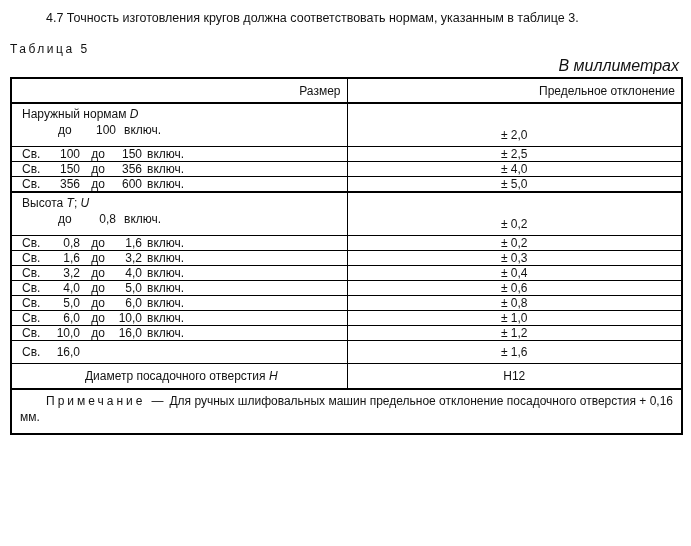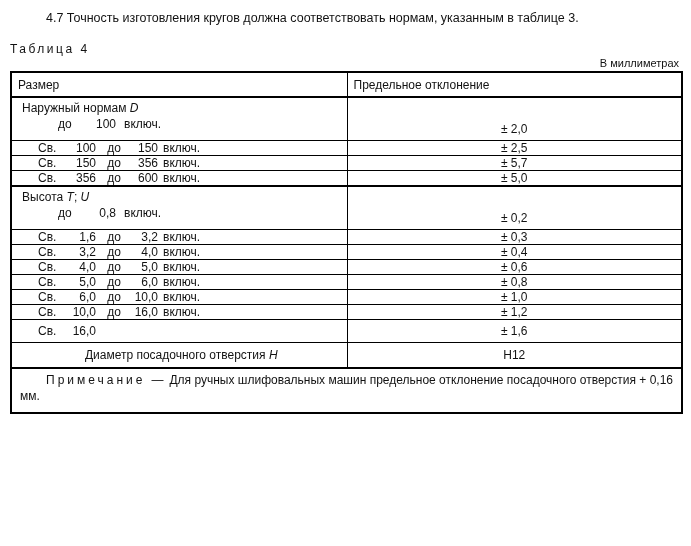--- a/index.html
+++ b/index.html
@@ -8,62 +8,62 @@
     font-family:"Liberation Sans","DejaVu Sans",sans-serif; color:#121212;
   }
   .page { padding:4px 8px 0 8px; }
   .intro {
     font-size:12.5px; line-height:16px; margin:6px 0 0 0; text-indent:38px;
   }
   .table-label {
     font-size:12px; letter-spacing:2.5px; margin:16px 0 0 2px;
   }
   .units {
-    font-size:11px; text-align:right; margin:1px 4px 2px 0;
+    font-size:16px; text-align:right; margin:1px 4px 2px 0;font-style:italic;
   }
   table.gost {
     border-collapse:collapse; table-layout:fixed;
     width:673px; margin-left:2px;
     border:2px solid #000;
   }
   .gost th, .gost td {
     border:1px solid #000; font-size:12px; font-weight:normal;
     padding:0 6px; overflow:hidden;
   }
-  .gost thead th { height:23px; text-align:left; border-bottom:2px solid #000; }
+  .gost thead th { height:23px; text-align:right; border-bottom:2px solid #000; }
   .col-size { width:336px; }
   td.c-size { text-align:left; padding-left:10px; }
   td.c-val  { text-align:center; }
   tr.single td { height:22px; }
   tr.plain td  { height:24px;text-align:center; }
   tr.group td  { height:38px; vertical-align:top; border-top:2px solid #000; }
   tr.group td.c-val { vertical-align:bottom; padding-bottom:4px;margin-left:31px; }
   tr.group .line1 { padding-top:3px; }
   tr.group .line2 { padding-left:36px; padding-top:2px; }
-  .slot-sv { display:inline-block; width:24px;margin-left:16px; }
+  .slot-sv { display:inline-block; width:24px; }
   .slot-n1 { display:inline-block; width:34px; text-align:right; }
   .slot-do { display:inline-block; width:20px; text-align:center; margin-left:8px; }
   .slot-n2 { display:inline-block; width:32px; text-align:right; margin-left:2px; }
   .slot-suffix { margin-left:5px; }
   .slot-do2 { display:inline-block; width:22px; }
   .slot-n3 { display:inline-block; width:36px; text-align:right; margin-right:8px; }
   tr.note-row td {
     border-top:2px solid #000; height:38px; vertical-align:top; padding:3px 8px 2px 8px;margin-top:28px;
   }
   .note { font-size:12px; line-height:16px; text-align:justify; text-indent:26px; }
   .note-label { letter-spacing:3px; }
   .note-dash { padding:0 6px; }
   i { font-style:italic; }
 </style>
 </head>
 <body>
 
 <div class="page">
   <p class="intro">4.7 Точность изготовления кругов должна соответствовать нормам, указанным в таблице 3.</p>
-  <div class="table-label">Таблица 4</div>
+  <div class="table-label">Таблица 5</div>
   <div class="units">В миллиметрах</div>
 
   <table class="gost">
     <colgroup>
         <col class="col-size">
         <col>
       </colgroup>
     <thead>
       <tr>
         <th>Размер</th>
@@ -77,31 +77,35 @@
             <div class="line2"><span class="slot-do2">до</span><span class="slot-n3">100</span><span>включ.</span></div>
           </td>
           <td class="c-val"><span>± 2,0</span></td>
         </tr>
         <tr class="range">
           <td class="c-size"><span class="slot-sv">Св.</span><span class="slot-n1">100</span><span class="slot-do">до</span><span class="slot-n2">150</span><span class="slot-suffix">включ.</span></td>
           <td class="c-val"><span>± 2,5</span></td>
         </tr>
         <tr class="range">
           <td class="c-size"><span class="slot-sv">Св.</span><span class="slot-n1">150</span><span class="slot-do">до</span><span class="slot-n2">356</span><span class="slot-suffix">включ.</span></td>
-          <td class="c-val"><span>± 5,7</span></td>
+          <td class="c-val"><span>± 4,0</span></td>
         </tr>
         <tr class="range">
           <td class="c-size"><span class="slot-sv">Св.</span><span class="slot-n1">356</span><span class="slot-do">до</span><span class="slot-n2">600</span><span class="slot-suffix">включ.</span></td>
           <td class="c-val"><span>± 5,0</span></td>
         </tr>
         <tr class="group">
           <td class="c-size">
             <div class="line1"><span>Высота </span><i>T</i><span>; </span><i>U</i></div>
             <div class="line2"><span class="slot-do2">до</span><span class="slot-n3">0,8</span><span>включ.</span></div>
           </td>
+          <td class="c-val"><span>± 0,2</span></td>
+        </tr>
+        <tr class="range">
+          <td class="c-size"><span class="slot-sv">Св.</span><span class="slot-n1">0,8</span><span class="slot-do">до</span><span class="slot-n2">1,6</span><span class="slot-suffix">включ.</span></td>
           <td class="c-val"><span>± 0,2</span></td>
         </tr>
         <tr class="range">
           <td class="c-size"><span class="slot-sv">Св.</span><span class="slot-n1">1,6</span><span class="slot-do">до</span><span class="slot-n2">3,2</span><span class="slot-suffix">включ.</span></td>
           <td class="c-val"><span>± 0,3</span></td>
         </tr>
         <tr class="range">
           <td class="c-size"><span class="slot-sv">Св.</span><span class="slot-n1">3,2</span><span class="slot-do">до</span><span class="slot-n2">4,0</span><span class="slot-suffix">включ.</span></td>
           <td class="c-val"><span>± 0,4</span></td>
         </tr>

